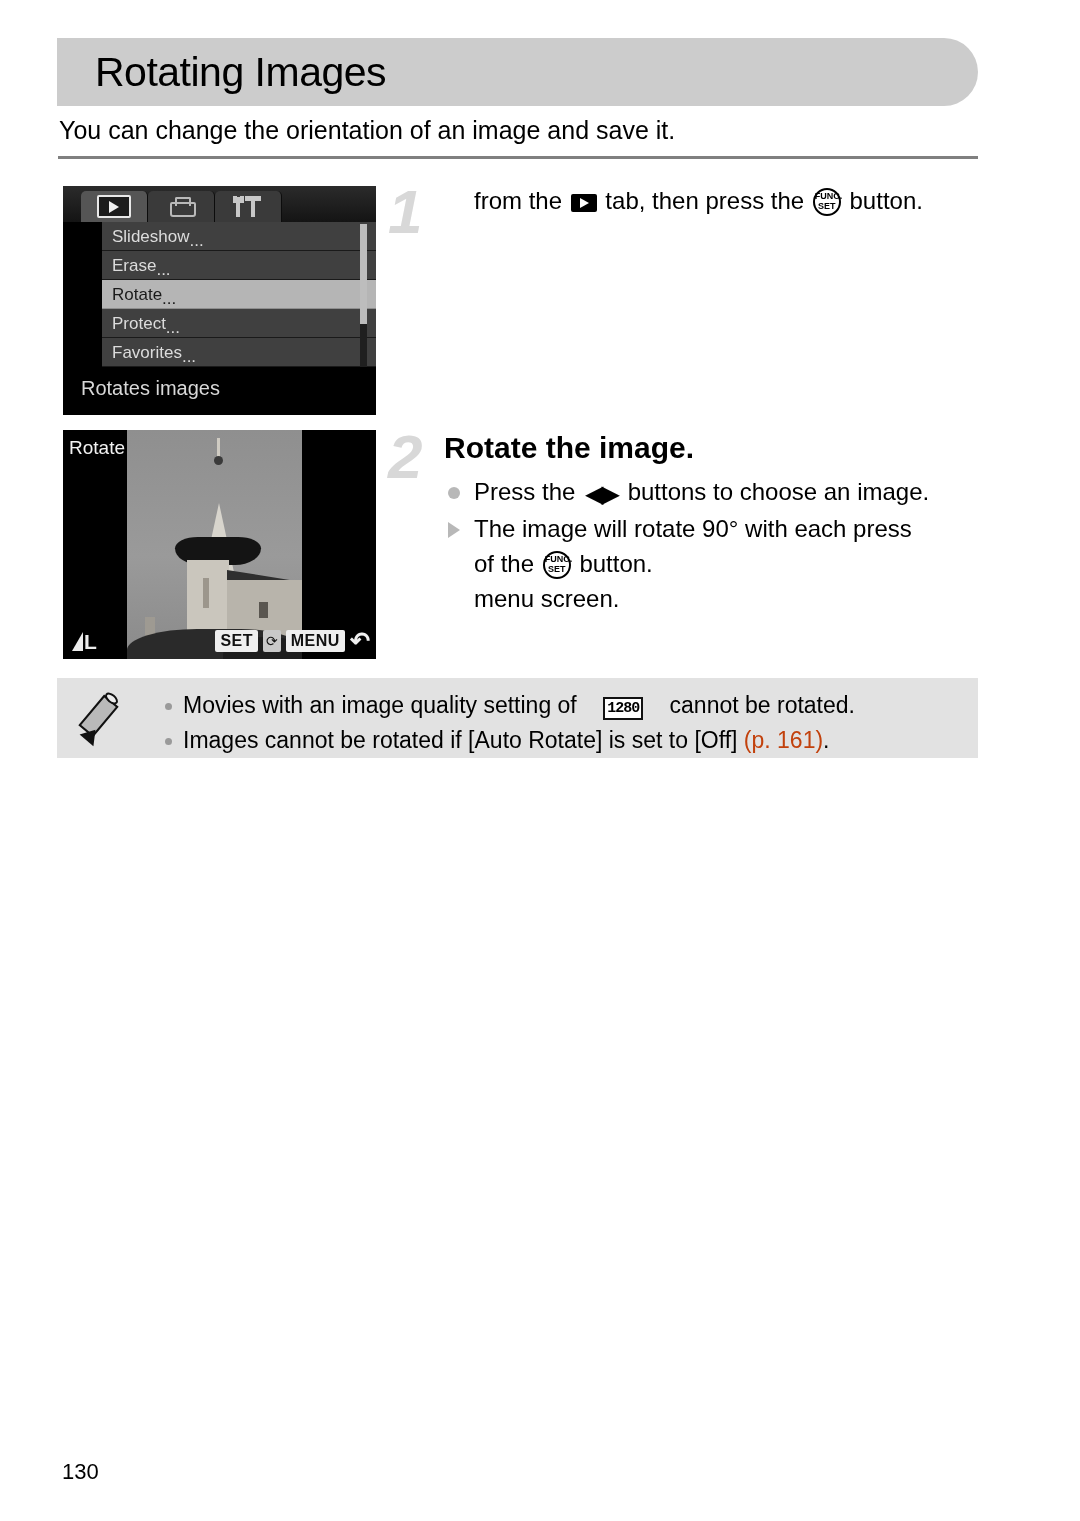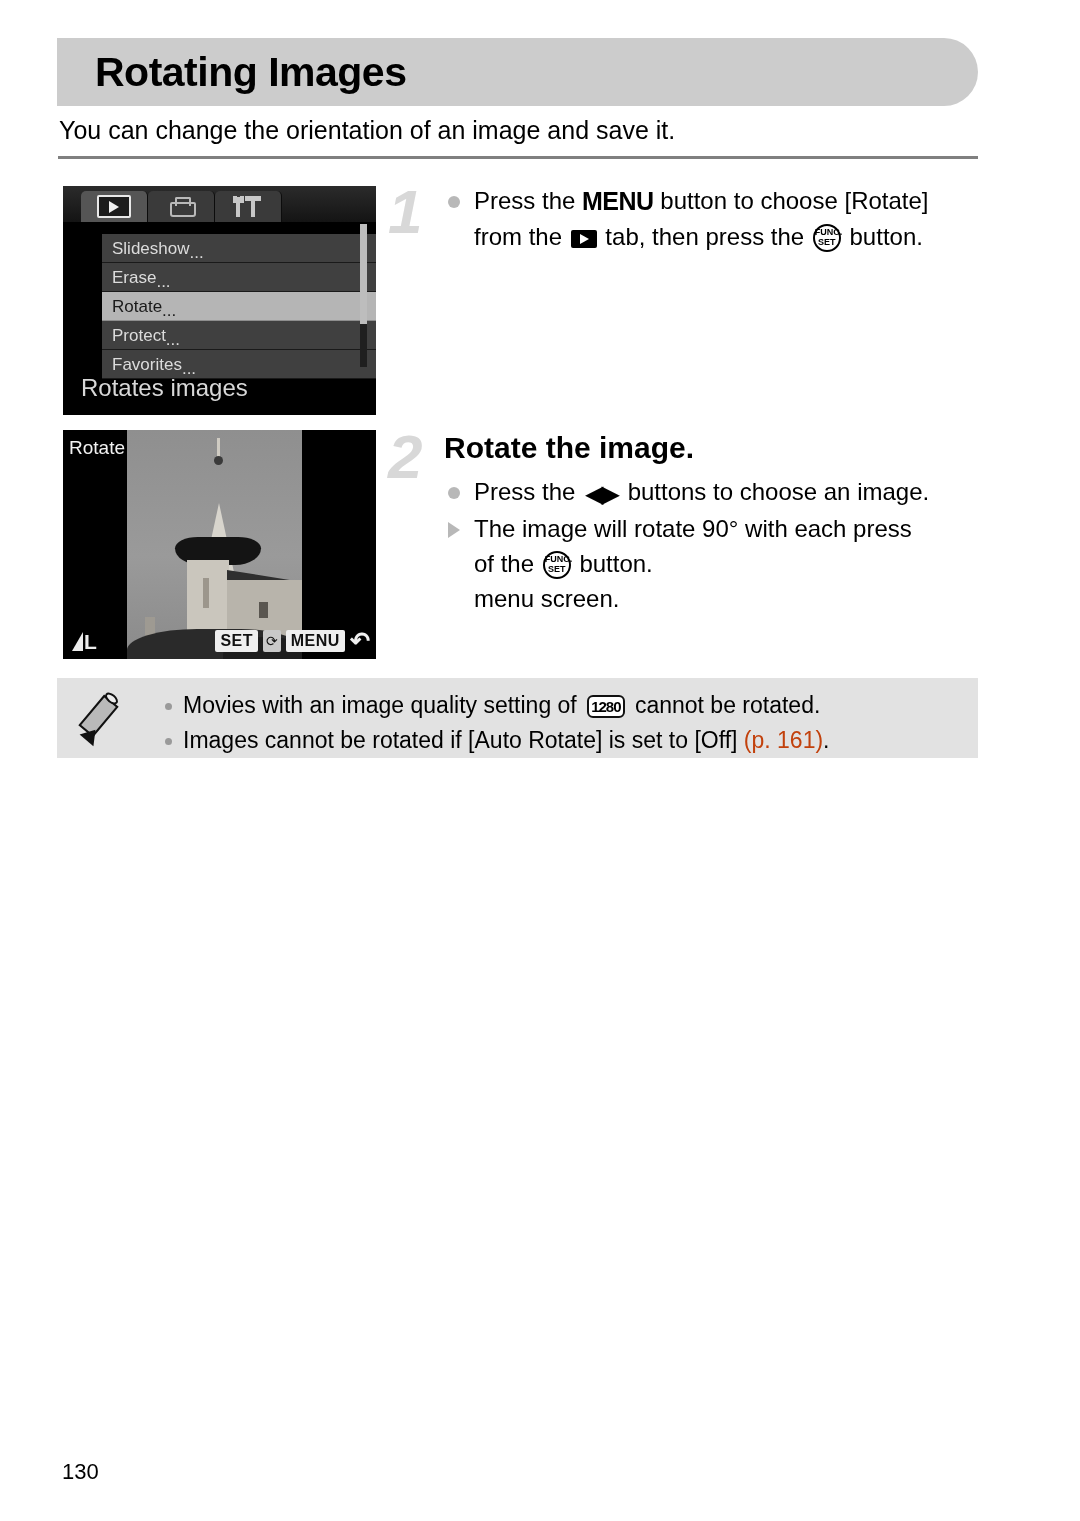--- a/index.html
+++ b/index.html
@@ -24,21 +24,21 @@
     width: 921px;
     height: 68px;
     background: #cccccc;
     border-radius: 0 34px 34px 0;
   }
   .title-text {
     position: absolute;
     left: 95px;
     top: 43px;
     font-size: 41px;
-    font-weight: bold;
+    font-weight: normal;
     letter-spacing: -0.5px;
     line-height: 58px;
   }
   .intro-text {
     position: absolute;
     left: 59px;
     top: 113px;
     font-size: 25px;
     line-height: 34px;
     white-space: nowrap;
@@ -134,21 +134,21 @@
     background: #c8c8c8;
   }
   .icon-tools .hammer::before {
     content:""; position: absolute; left: -6px; top: -1px;
     width: 16px; height: 5px; background: #c8c8c8;
   }
 
   
   .menu-list {
     position: absolute;
-    left: 18px; top: 48px;
+    left: 18px; top: 36px;
     width: 310px;
     padding-left: 21px;
   }
   .menu-row {
     position: relative;
     height: 29px;
     background: #404040;
     border-bottom: 1px solid #1a1a1a;
     color: #dcdcdc;
     font-size: 17px;
@@ -178,21 +178,21 @@
     width: 7px; height: 100px;
     background: #bdbdbd;
   }
   .menu-hint {
     position: absolute;
     left: 18px;
     top: 186px;
     width: 277px;
     height: 32px;
     color: #d8d8d8;
-    font-size: 24px;
+    font-size: 20px;
     line-height: 32px;
     white-space: nowrap;
   }
 
   
   .preview-photo {
     position: absolute;
     left: 64px; top: 0;
     width: 175px; height: 229px;
     background: linear-gradient(#8f8f8f, #9a9a9a 55%, #8a8a8a);
@@ -506,29 +506,30 @@
     content: "";
     position: absolute;
     left: 4px; top: 15px;
     width: 7px; height: 7px;
     border-radius: 50%;
     background: #9a9a9a;
   }
   .g-1280 {
     display: inline-block;
     border: 2px solid #111;
-    border-radius: 6px;
+    border-radius: 0;
     padding: 0 2px;
     font-size: 15px;
     font-weight: bold;
     line-height: 19px;
     letter-spacing: -1px;
     vertical-align: 1px;
-    margin: 0 4px;
+    margin: 0 20px;
     background: #fff;
+    font-family: Liberation Mono, monospace;
   }
   .link { color: #c2410c; }
 
   
   .page-number {
     position: absolute;
     left: 62px;
     top: 1452px;
     font-size: 22px;
     line-height: 40px;
@@ -613,23 +614,20 @@
     <span class="key">SET</span>
     <span class="key-icon">⟳</span>
     <span class="key">MENU</span>
     <span class="back-arrow">↶</span>
   </div>
 </div>
 
 <div class="step step-1">
   <div class="step-num">1</div>
   <div class="bullets">
-    <div class="bullet-row bullet-dot">
-      <span>Press the </span><span class="g-menu">MENU</span><span> button to choose [Rotate]</span>
-    </div>
     <div class="bullet-cont">
       <span>from the </span><span class="g-play"></span><span> tab, then press the </span><span class="g-func"><i class="t1">FUNC.</i><i class="t2">SET</i></span><span> button.</span>
     </div>
   </div>
 </div>
 
 <div class="step step-2">
   <div class="step-num">2</div>
   <div class="step-head">Rotate the image.</div>
   <div class="bullets">

